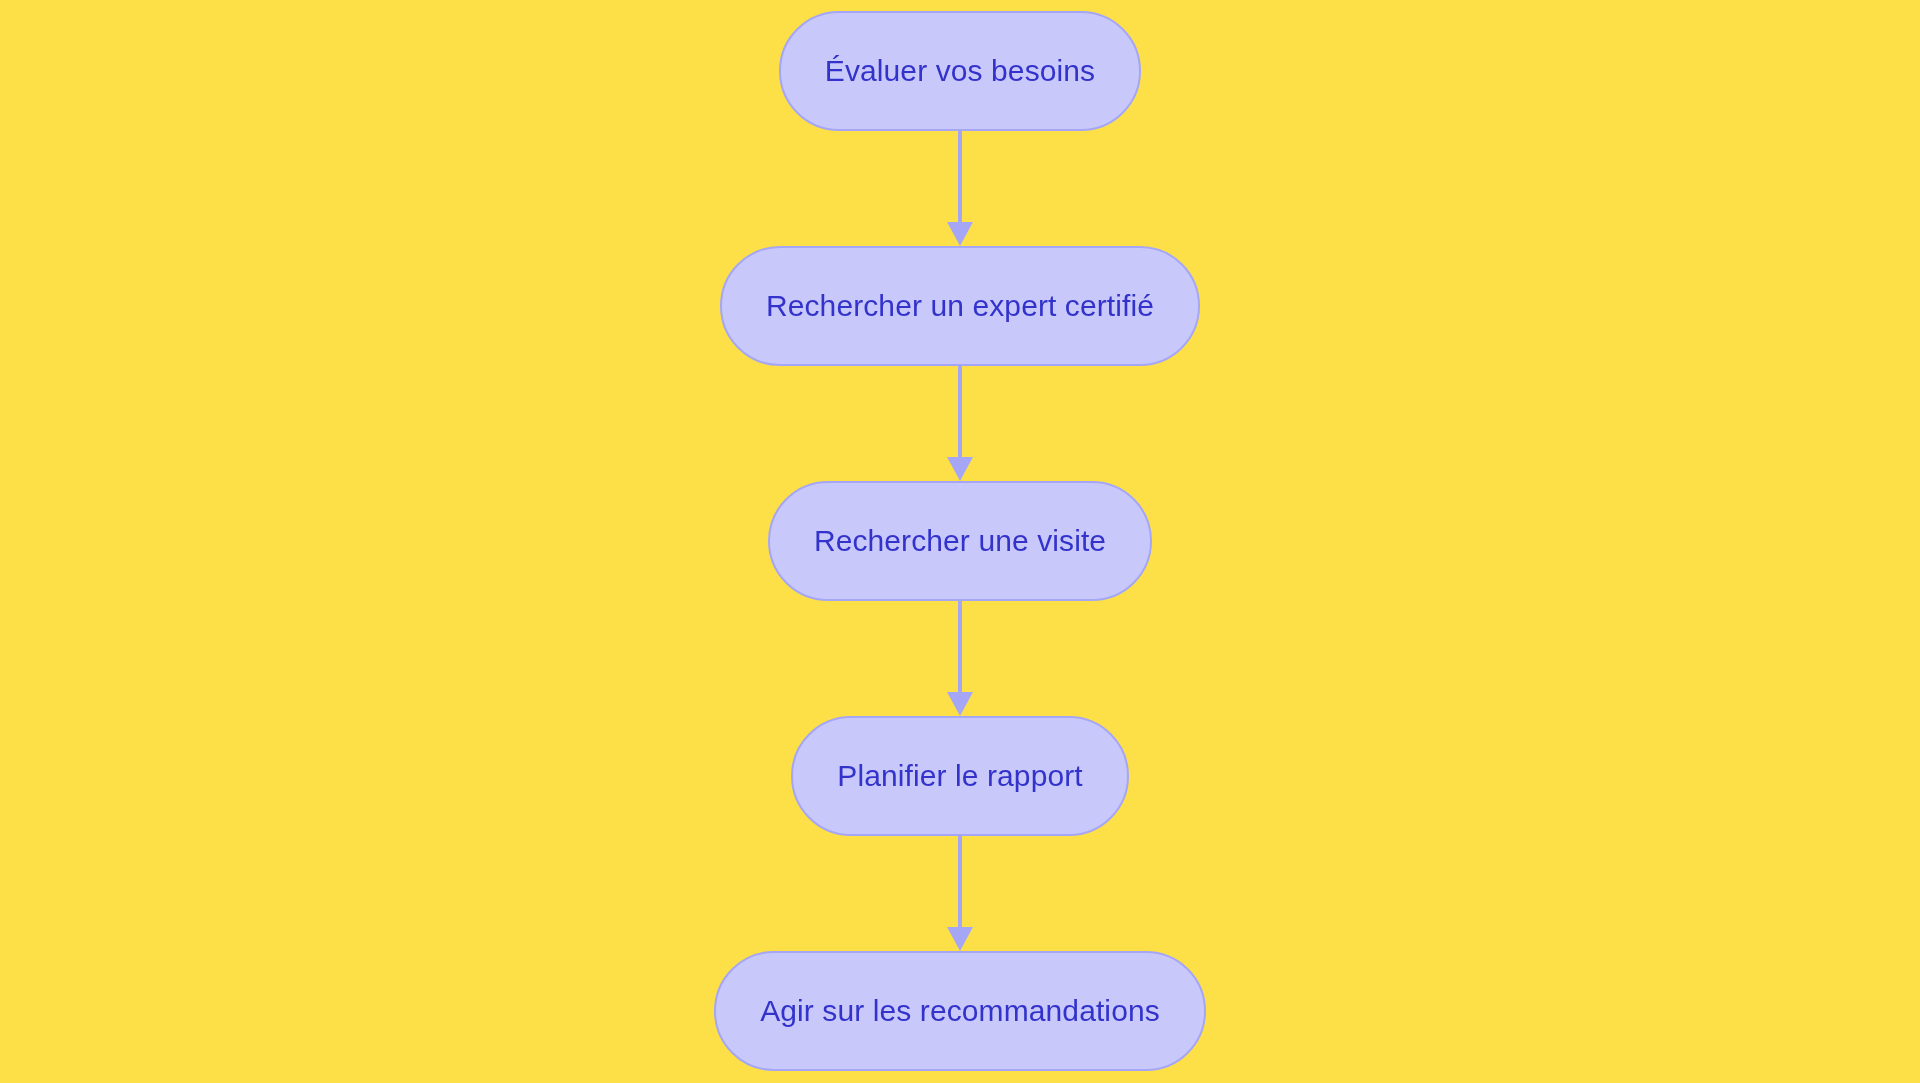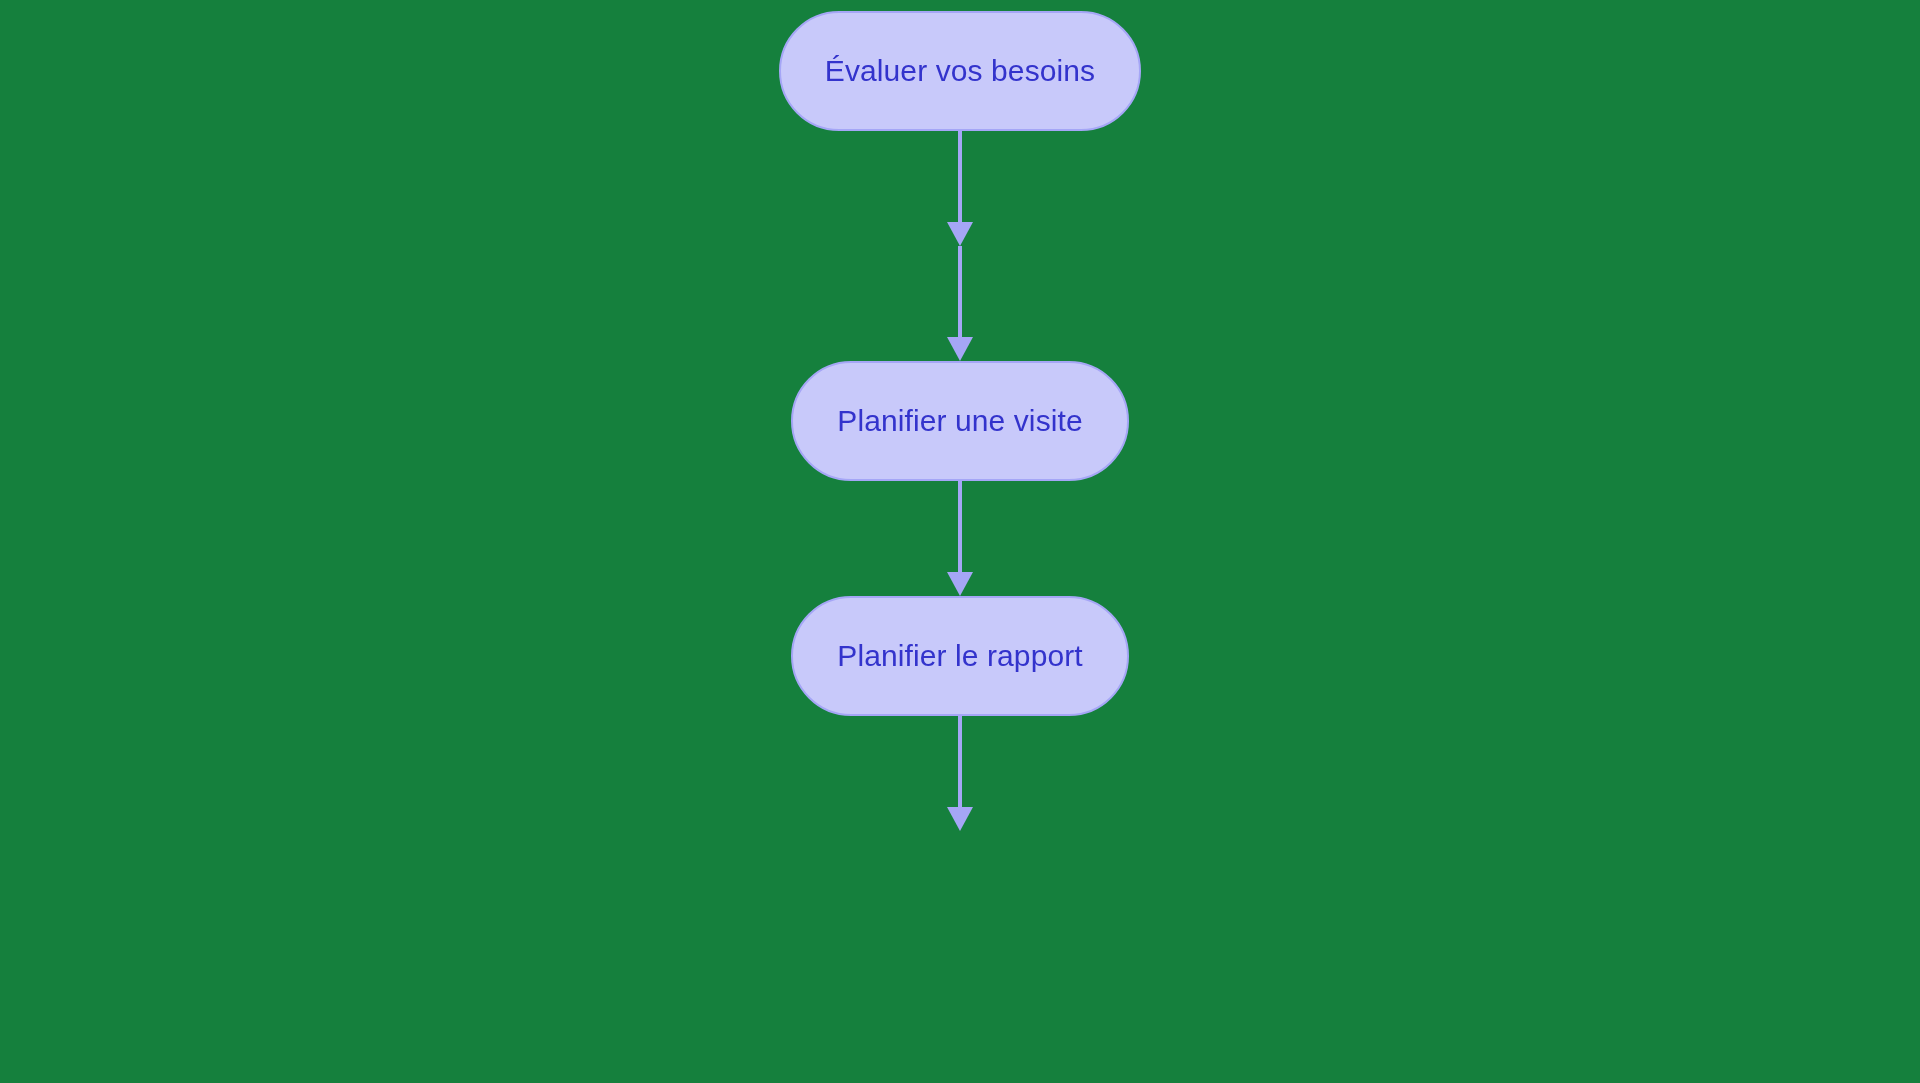--- a/index.html
+++ b/index.html
@@ -12,21 +12,21 @@
     width: 1920px;
     height: 1083px;
     font-family: "Liberation Sans", "DejaVu Sans", sans-serif;
     overflow: hidden;
   }
 
   #flowchart {
     position: relative;
     width: 1920px;
     height: 1083px;
-    background: #15803d;
+    background: #fde047;
   }
 
   .flow-column {
     position: absolute;
     left: 0;
     top: 0;
     width: 1920px;
     height: 1083px;
     display: flex;
     flex-direction: column;
@@ -89,39 +89,45 @@
 
     <div class="node">
       <span class="node-label">Évaluer vos besoins</span>
     </div>
 
     <div class="connector">
       <div class="connector-line"></div>
       <div class="connector-arrowhead"></div>
     </div>
 
+    <div class="node">
+      <span class="node-label">Rechercher un expert certifié</span>
+    </div>
 
     <div class="connector">
       <div class="connector-line"></div>
       <div class="connector-arrowhead"></div>
     </div>
 
     <div class="node">
-      <span class="node-label">Planifier une visite</span>
+      <span class="node-label">Rechercher une visite</span>
     </div>
 
     <div class="connector">
       <div class="connector-line"></div>
       <div class="connector-arrowhead"></div>
     </div>
 
     <div class="node">
       <span class="node-label">Planifier le rapport</span>
     </div>
 
     <div class="connector">
       <div class="connector-line"></div>
       <div class="connector-arrowhead"></div>
     </div>
 
+    <div class="node">
+      <span class="node-label">Agir sur les recommandations</span>
+    </div>
 
   </div>
 </div>
 
 </body></html>

